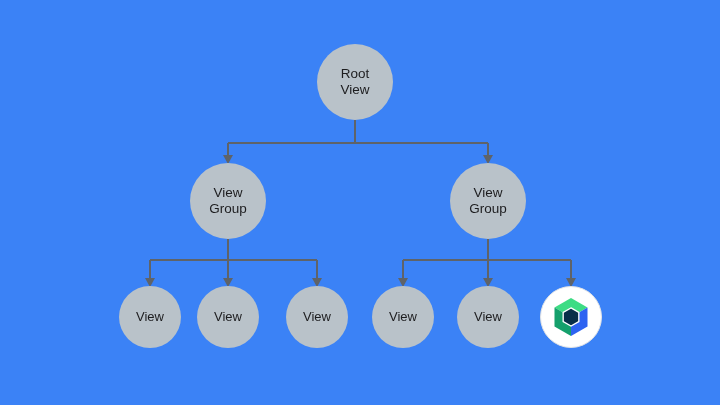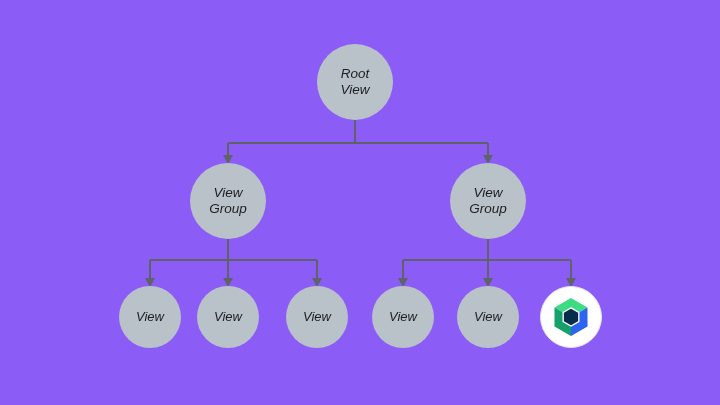--- a/index.html
+++ b/index.html
@@ -1,22 +1,21 @@
 <!DOCTYPE html>
 <html><head>
 <meta charset="utf-8">
 <style>
   html,body{margin:0;padding:0;background:#ffffff;}
   .canvas{
     position:relative;
     width:720px;height:405px;
-    background:#8b5cf6;
+    background:#3b82f6;
     font-family:"Liberation Sans",sans-serif;
     overflow:hidden;
-    font-style:italic;
   }
   .connectors{
     position:absolute;left:0;top:0;width:720px;height:405px;
   }
   .node{
     position:absolute;
     border-radius:50%;
     background:#b9c2c9;
     display:flex;align-items:center;justify-content:center;
     text-align:center;

